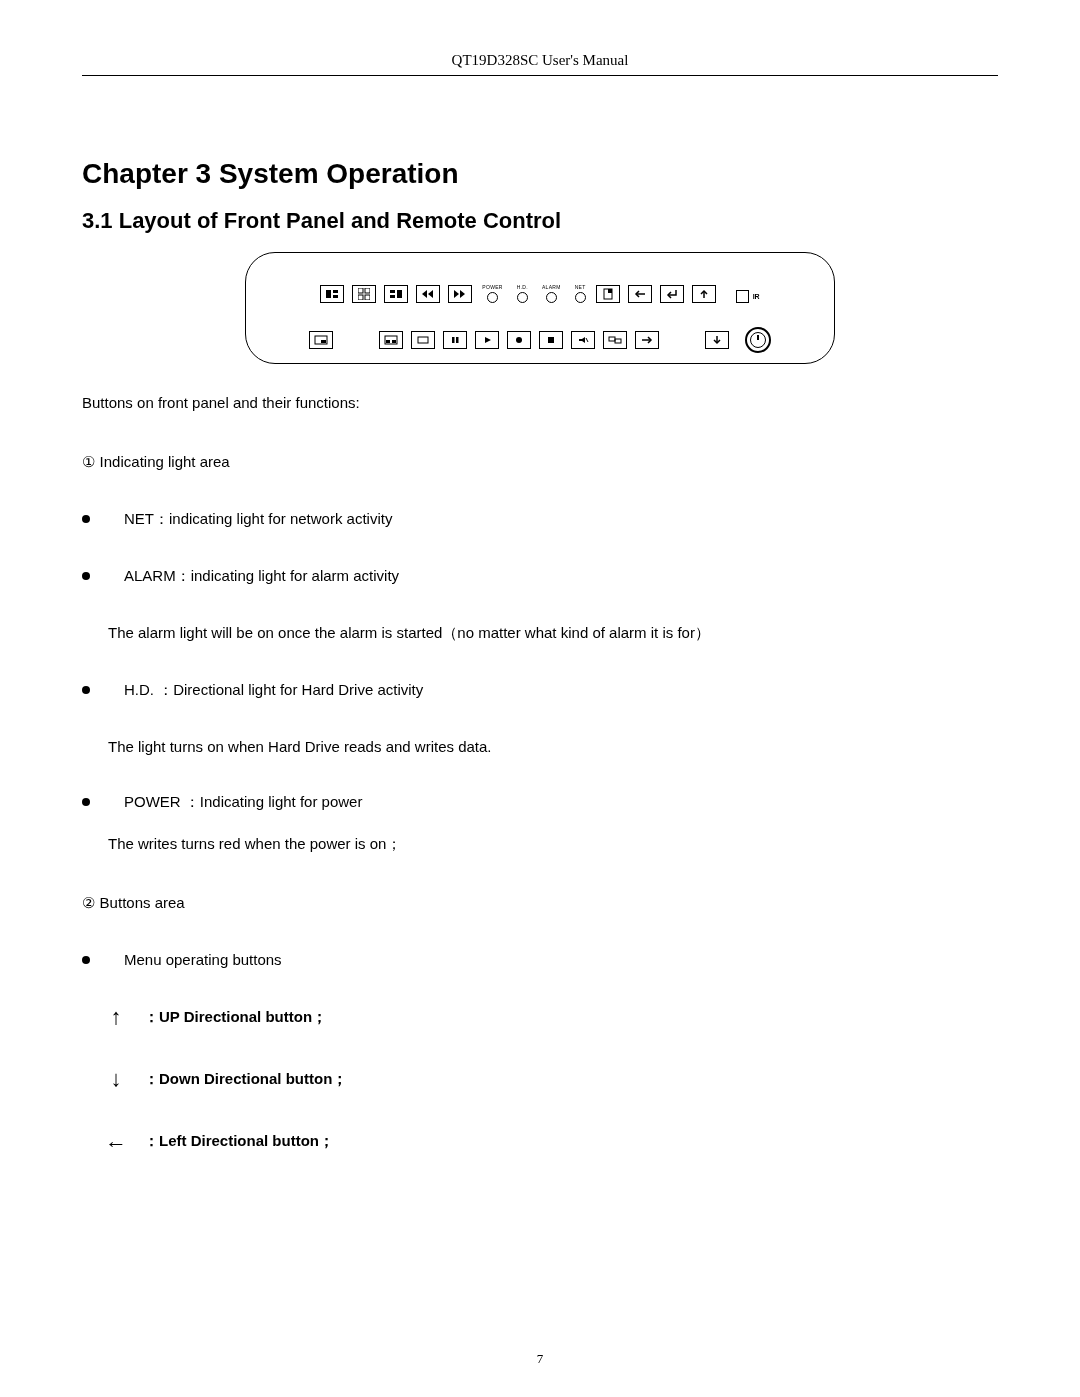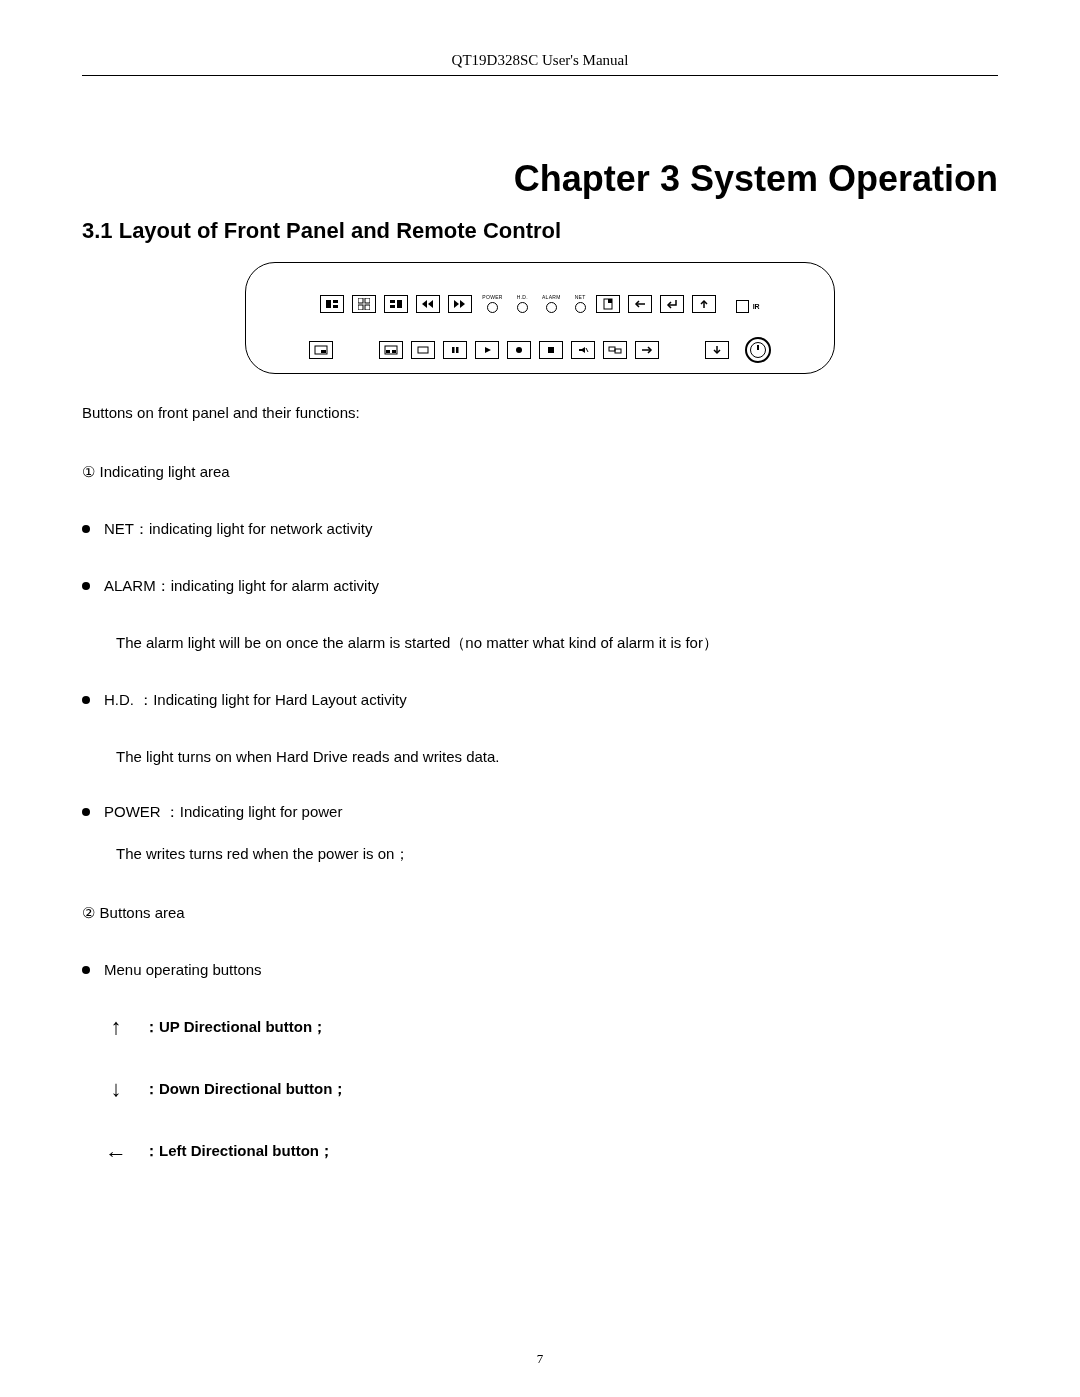--- a/index.html
+++ b/index.html
@@ -18,22 +18,22 @@
     position: relative;
   }
   .header-line {
     text-align: center;
     font-size: 15px;
     font-family: "Times New Roman", serif;
     padding-bottom: 6px;
     border-bottom: 1.5px solid #000;
   }
   h1.chapter {
-    text-align: right;
-    font-size: 36px;
+    text-align: left;
+    font-size: 28px;
     font-weight: bold;
     margin: 82px 0 18px 0;
   }
   h2.section {
     font-size: 22px;
     font-weight: bold;
     margin: 18px 0 18px 0;
   }
   h3.subsection {
     font-size: 22px;
@@ -110,31 +110,31 @@
   
   .line {
     margin: 0 0 38px 0;
     font-size: 15px;
     line-height: 1.4;
   }
   .bold { font-weight: normal; }
   .bullet {
     display: flex;
     align-items: flex-start;
-    gap: 12px;
+    gap: 32px;
     margin: 0 0 38px 0;
     padding-left: 0;
   }
   .bullet .dot {
     width: 8px; height: 8px; background: #000; border-radius: 50%;
     margin-top: 5px; flex: 0 0 auto; margin-right: 2px;
   }
   .bullet .text { font-size: 15px; }
   .indent-sub {
-    margin-left: 34px;
+    margin-left: 26px;
     font-size: 15px;
     margin-bottom: 38px;
   }
   .dir-item {
     display: flex;
     align-items: center;
     gap: 16px;
     margin: 0 0 40px 22px;
     font-size: 15px;
     font-weight: bold;
@@ -344,21 +344,21 @@
     <span class="text bold">
       <span>ALARM</span><span>：</span><span>indicating light for alarm activity</span>
     </span>
   </div>
 
   <div class="indent-sub">The alarm light will be on once the alarm is started（no matter what kind of alarm it is for）</div>
 
   <div class="bullet">
     <span class="dot"></span>
     <span class="text bold">
-      <span>H.D.  </span><span>：</span><span>Indicating light for Hard Layout activity</span>
+      <span>H.D.  </span><span>：</span><span>Directional light for Hard Drive activity</span>
     </span>
   </div>
 
   <div class="indent-sub">The light turns on when Hard Drive reads and writes data.</div>
 
   <div class="bullet" style="margin-bottom:23px;">
     <span class="dot"></span>
     <span class="text">
       <span class="bold">POWER  </span><span>：</span><span>Indicating light for power</span>
     </span>

